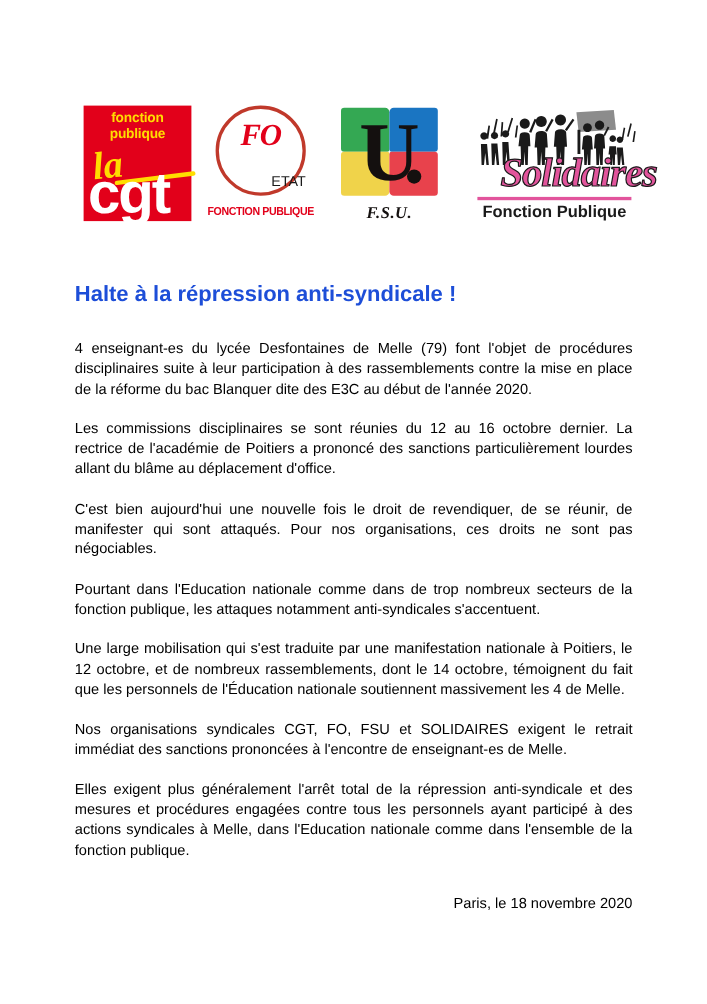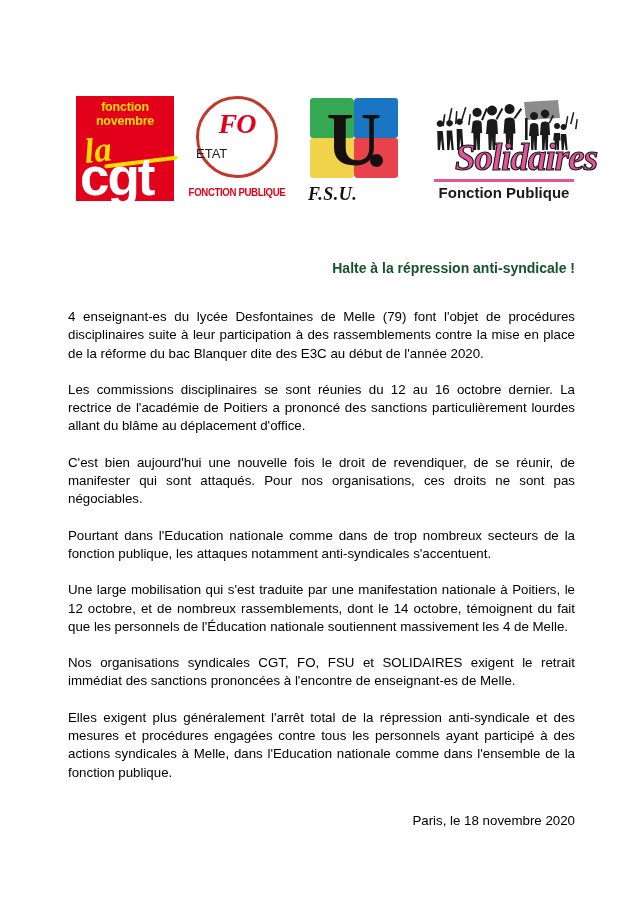--- a/index.html
+++ b/index.html
@@ -108,23 +108,23 @@
     color: #e2001a;
     font-family: "Liberation Serif", serif;
     font-style: italic;
     font-weight: bold;
     font-size: 28px;
     line-height: 38px;
     letter-spacing: -1px;
   }
   .fo-etat {
     position: absolute;
-    left: 8px; top: 50px;
+    left: 8px; top: 61px;
     width: 82px;
-    text-align: left;
+    text-align: right;
     color: #1a1a1a;
     font-family: "Liberation Sans", sans-serif;
     font-size: 13px;
     line-height: 15px;
   }
   .fo-fp {
     position: absolute;
     left: -4px; top: 90px;
     width: 106px;
     text-align: center;
@@ -164,25 +164,26 @@
     left: 62px; top: 56px;
     width: 13px;
     height: 13px;
     border-radius: 50%;
     background: #14100f;
   }
   .fsu-caption {
     position: absolute;
     left: 0; top: 84px;
     width: 92px;
+    text-align: center;
     color: #14100f;
     font-family: "Liberation Serif", serif;
     font-style: italic;
     font-weight: bold;
-    font-size: 18px;
+    font-size: 15px;
     line-height: 24px;
     letter-spacing: 0.5px;
   }
 
   
   .logo-sol { left: 428px; top: 12px; width: 152px; height: 108px; }
   .sol-crowd {
     position: absolute;
     left: 4px; top: 0;
     width: 148px;
@@ -222,26 +223,26 @@
     font-size: 15px;
     line-height: 18px;
   }
 
   
   .doc-title {
     position: absolute;
     left: 68px;
     top: 259px;
     width: 507px;
-    text-align: right;
-    font-family: "Liberation Sans", sans-serif;
-    font-weight: bold;
-    font-size: 14px;
+    text-align: left;
+    font-family: "Liberation Sans", sans-serif;
+    font-weight: bold;
+    font-size: 20px;
     line-height: 18px;
-    color: #14532d;
+    color: #1d4ed8;
   }
   .body-block {
     position: absolute;
     left: 68px;
     top: 308px;
     width: 507px;
     font-family: "Liberation Sans", sans-serif;
     font-size: 13.3px;
     line-height: 18.3px;
     color: #000000;
@@ -264,21 +265,21 @@
 <body>
 
 <div class="page">
 
   <div class="logo-row">
 
     <div class="logo logo-cgt">
       <div class="cgt-box"></div>
       <div class="cgt-fonction">
         <span>fonction</span><br>
-        <span>novembre</span>
+        <span>publique</span>
       </div>
       <div class="cgt-la">la</div>
       <div class="cgt-la-swash"></div>
       <div class="cgt-cgt">cgt</div>
     </div>
 
     <div class="logo logo-fo">
       <div class="fo-circle"></div>
       <div class="fo-text">FO</div>
       <div class="fo-etat">ETAT</div>

